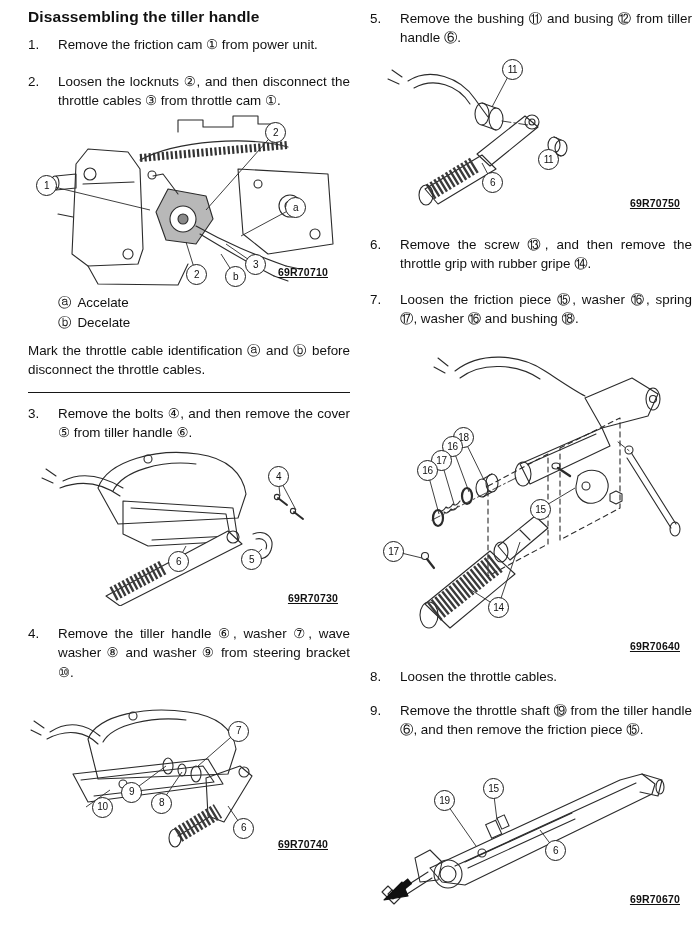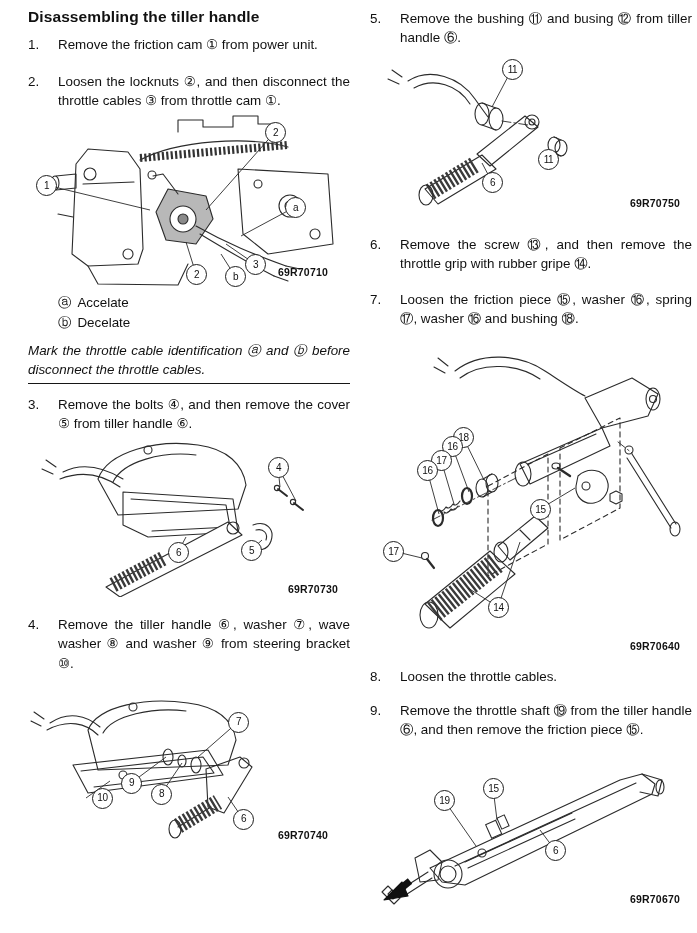--- a/index.html
+++ b/index.html
@@ -21,33 +21,33 @@
   .s6{margin-top:24px;}
   .s7{margin-top:17px;}
   .s8{margin-top:13px;}
   .s9{margin-top:15px;}
   .legend{margin:7px 0 0 30px;font-size:13.4px;line-height:1.5;}
   .legend-item{display:flex;gap:6px;}
   .note{margin-top:8px;font-size:13.4px;}
   .note-head{display:flex;align-items:flex-end;}
   .note-label{font-weight:bold;font-size:13.6px;}
   .note-rule{flex:1;border-bottom:1.6px solid #161616;margin:0 2px 3px 8px;}
-  .note-body{margin-top:3px;text-align:justify;line-height:1.42;border-bottom:1.6px solid #161616;padding-bottom:4px;font-style:italic;}
+  .note-body{margin-top:3px;text-align:justify;line-height:1.42;border-bottom:1.6px solid #161616;padding-bottom:13px;}
   .figure{position:relative;}
   .figure svg{position:absolute;left:0;top:0;}
   .f1{margin-top:4px;height:172px;width:318px;}
   .f2{margin-top:4px;height:160px;width:318px;}
   .f3{margin-top:22px;height:158px;width:318px;}
   .f4{margin-top:12px;height:152px;width:318px;}
   .f5{margin-top:8px;height:318px;width:318px;}
   .f6{margin-top:11px;height:157px;width:318px;}
   .callout{position:absolute;width:19px;height:19px;border:1.3px solid #1e1e1e;border-radius:50%;
            background:#fff;display:flex;align-items:center;justify-content:center;
            font-size:10px;line-height:1;z-index:2;letter-spacing:-.4px;}
-  .figcode{position:absolute;right:8px;bottom:2px;font-size:10.5px;font-weight:bold;letter-spacing:.2px;}
+  .figcode{position:absolute;right:8px;bottom:2px;font-size:10.5px;font-weight:bold;letter-spacing:.2px;text-decoration:underline;}
   .art{stroke:#2b2b2b;fill:none;stroke-width:1.1;stroke-linecap:round;stroke-linejoin:round;}
   .lead{stroke:#2b2b2b;stroke-width:.9;fill:none;}
   .grip{stroke:#3a3a3a;stroke-dasharray:2.4 2.1;stroke-linecap:butt;}
   .teeth{stroke:#333;stroke-dasharray:2.2 2.2;stroke-linecap:butt;}
   .dashed{stroke-dasharray:5 4;}
   .axis{stroke-dasharray:9 3 2 3;stroke-width:.9;}
 </style>
 </head>
 <body>
 

